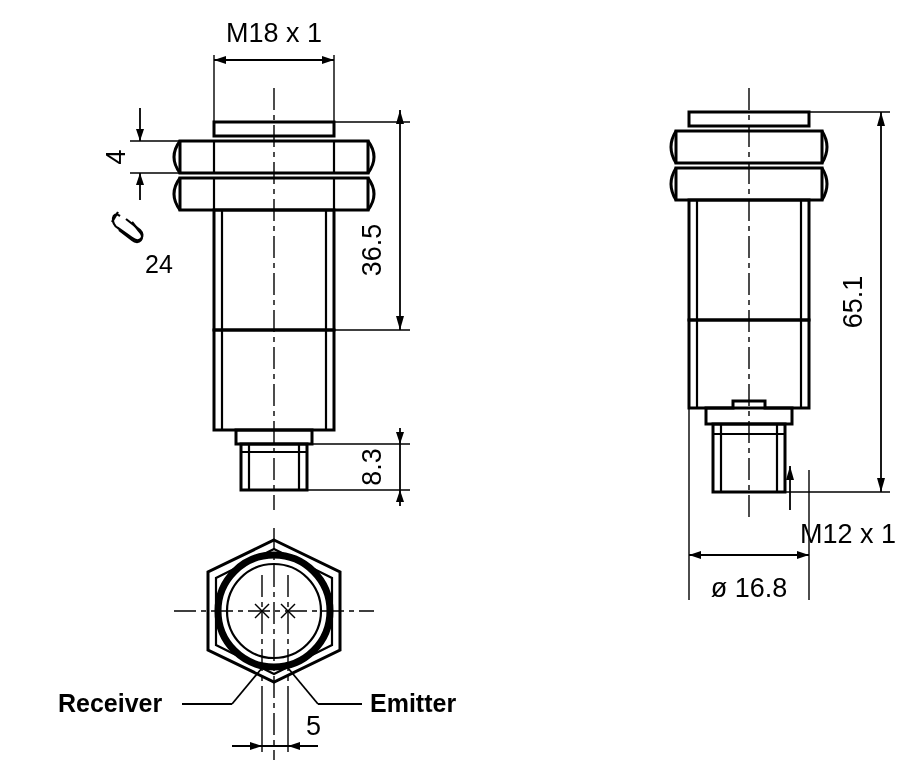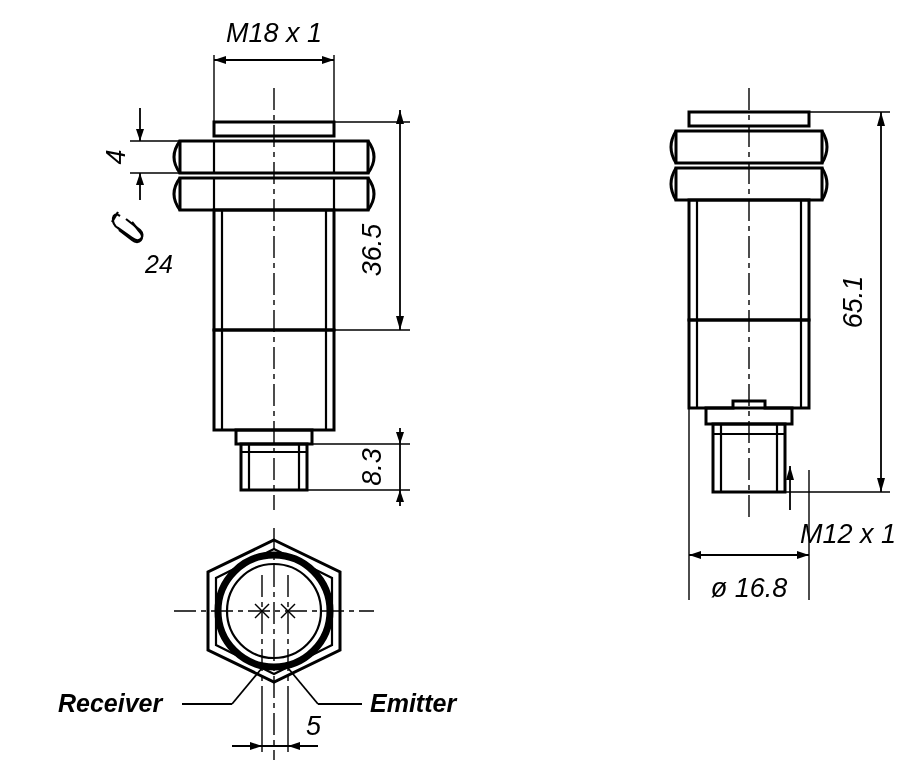--- a/index.html
+++ b/index.html
@@ -11,21 +11,20 @@
     width: 921px;
     height: 780px;
     font-family: "Liberation Sans", sans-serif;
     color: #000000;
     overflow: hidden;
   }
   #sheet {
     position: relative;
     width: 921px;
     height: 780px;
-    font-style: italic;
   }
   svg#drawing {
     position: absolute;
     left: 0;
     top: 0;
     width: 921px;
     height: 780px;
   }
   .dim-text {
     font-family: "Liberation Sans", sans-serif;

